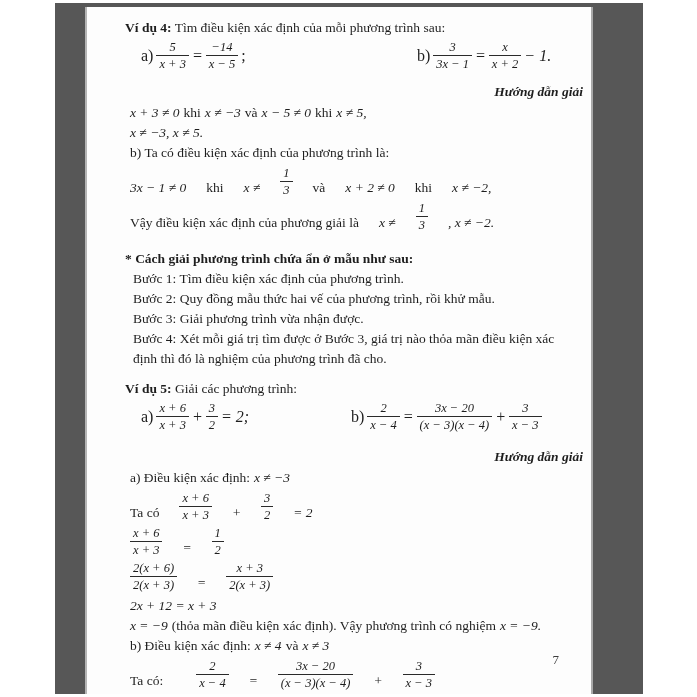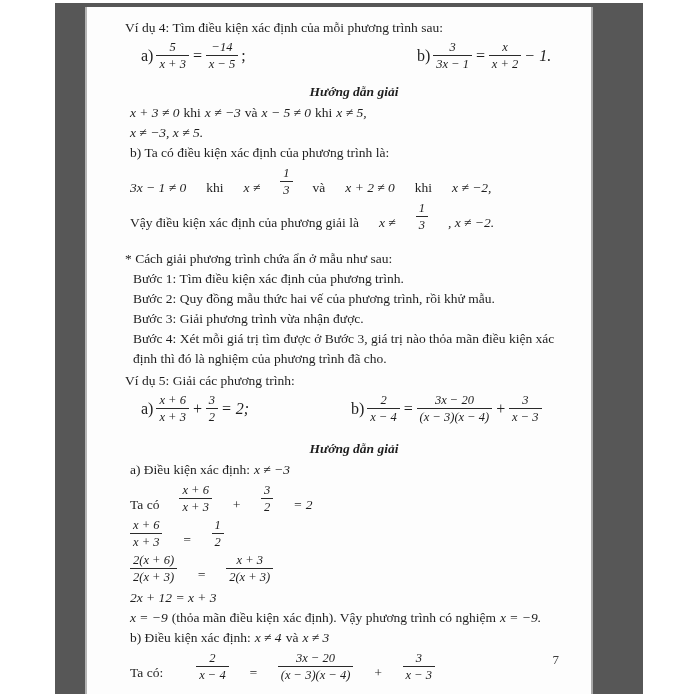--- a/index.html
+++ b/index.html
@@ -12,24 +12,24 @@
     background:#575757; box-sizing:border-box; padding:4px 50px 0 30px;
   }
   .page {
     width:100%; height:100%; background:#fdfdfd; box-sizing:border-box;
     border-left:2px solid #b5b5b5; border-right:2px solid #a9a9a9;
     position:relative; padding:11px 8px 0 38px;
   }
   .ln { margin:0 0 1px 0; line-height:19px; font-size:13.5px; }
   .ind  { margin-left:5px; }
   .ind2 { margin-left:8px; }
-  .bld { font-weight:normal; }
+  .bld { font-weight:bold; }
   .itl { }
   .m { font-style:italic; }
-  .guide { text-align:center; font-weight:bold; font-style:italic; margin:1px 0 2px 0; }
+  .guide { text-align:right; font-weight:bold; font-style:italic; margin:1px 0 2px 0; }
   .mrow { display:flex; align-items:flex-end; column-gap:4px; white-space:nowrap; }
   .tall { margin:4px 0 4px 5px;gap:20px; }
   .frac { display:inline-block; text-align:center; vertical-align:middle;
           font-size:12.5px; line-height:1.12; font-style:italic; }
   .frac .fn { display:block; padding:0 3px 1px 3px; border-bottom:1px solid #2a2a2a; }
   .frac .fd { display:block; padding:1px 3px 0 3px; }
   .eqrow { position:relative; margin:3px 0 4px 0; height:38px; }
   .eqgrp { position:absolute; top:0; display:flex; align-items:center; column-gap:3px; white-space:nowrap; }
   .eqa { left:16px; }
   .eqb4 { left:292px; }
@@ -117,21 +117,21 @@
         <span class="m">,  x ≠ −2.</span>
       </div>
 
       <p class="ln bld" style="margin-top:17px;">* Cách giải phương trình chứa ẩn ở mẫu như sau:</p>
       <p class="ln ind2"><span class="itl">Bước 1:</span> <span>Tìm điều kiện xác định của phương trình.</span></p>
       <p class="ln ind2"><span class="itl">Bước 2:</span> <span>Quy đồng mẫu thức hai vế của phương trình, rồi khử mẫu.</span></p>
       <p class="ln ind2"><span class="itl">Bước 3:</span> <span>Giải phương trình vừa nhận được.</span></p>
       <p class="ln ind2"><span class="itl">Bước 4:</span> <span>Xét  mỗi giá trị tìm được ở Bước 3, giá trị nào thỏa mãn điều kiện xác</span></p>
       <p class="ln ind2">định thì đó là nghiệm của phương trình đã cho.</p>
 
-      <p class="ln" style="margin-top:3px;"><span class="bld">Ví dụ 5:</span> <span>Giải các phương trình:</span></p>
+      <p class="ln" style="margin-top:11px;"><span class="bld">Ví dụ 5:</span> <span>Giải các phương trình:</span></p>
 
       <div class="eqrow" style="height:42px;">
         <span class="eqgrp eqa">
           <span>a)</span>
           <span class="frac">
               <span class="fn">x + 6</span>
               <span class="fd">x + 3</span>
             </span>
           <span class="m">+</span>
           <span class="frac">

